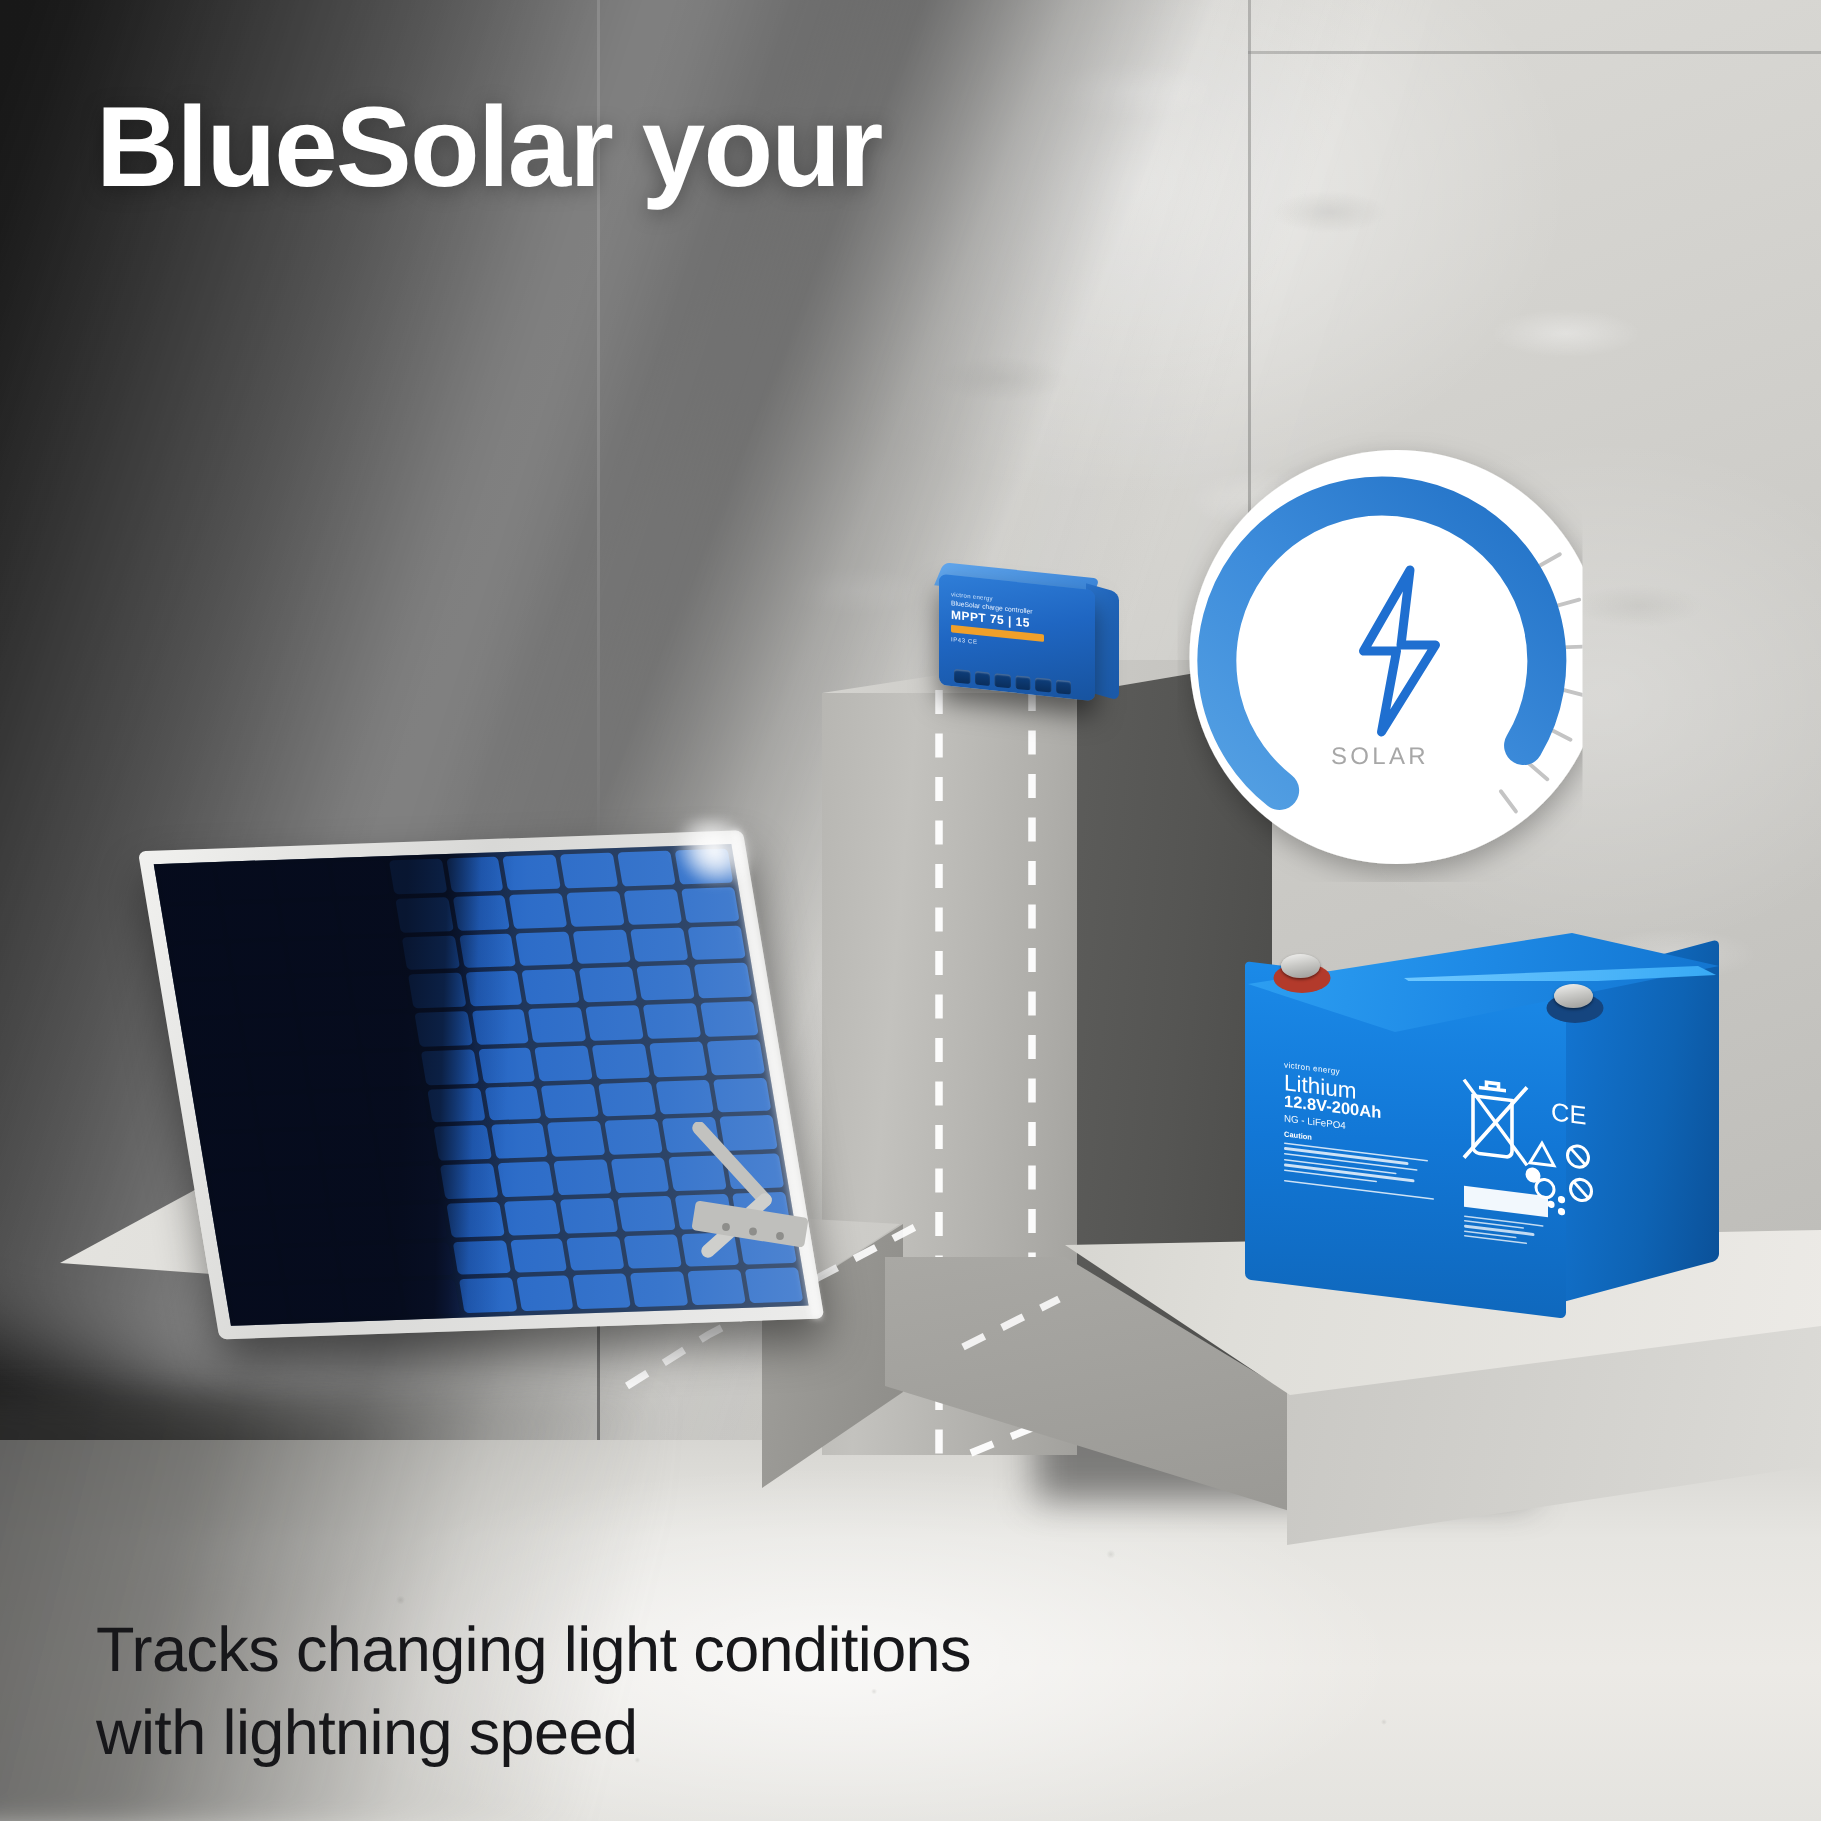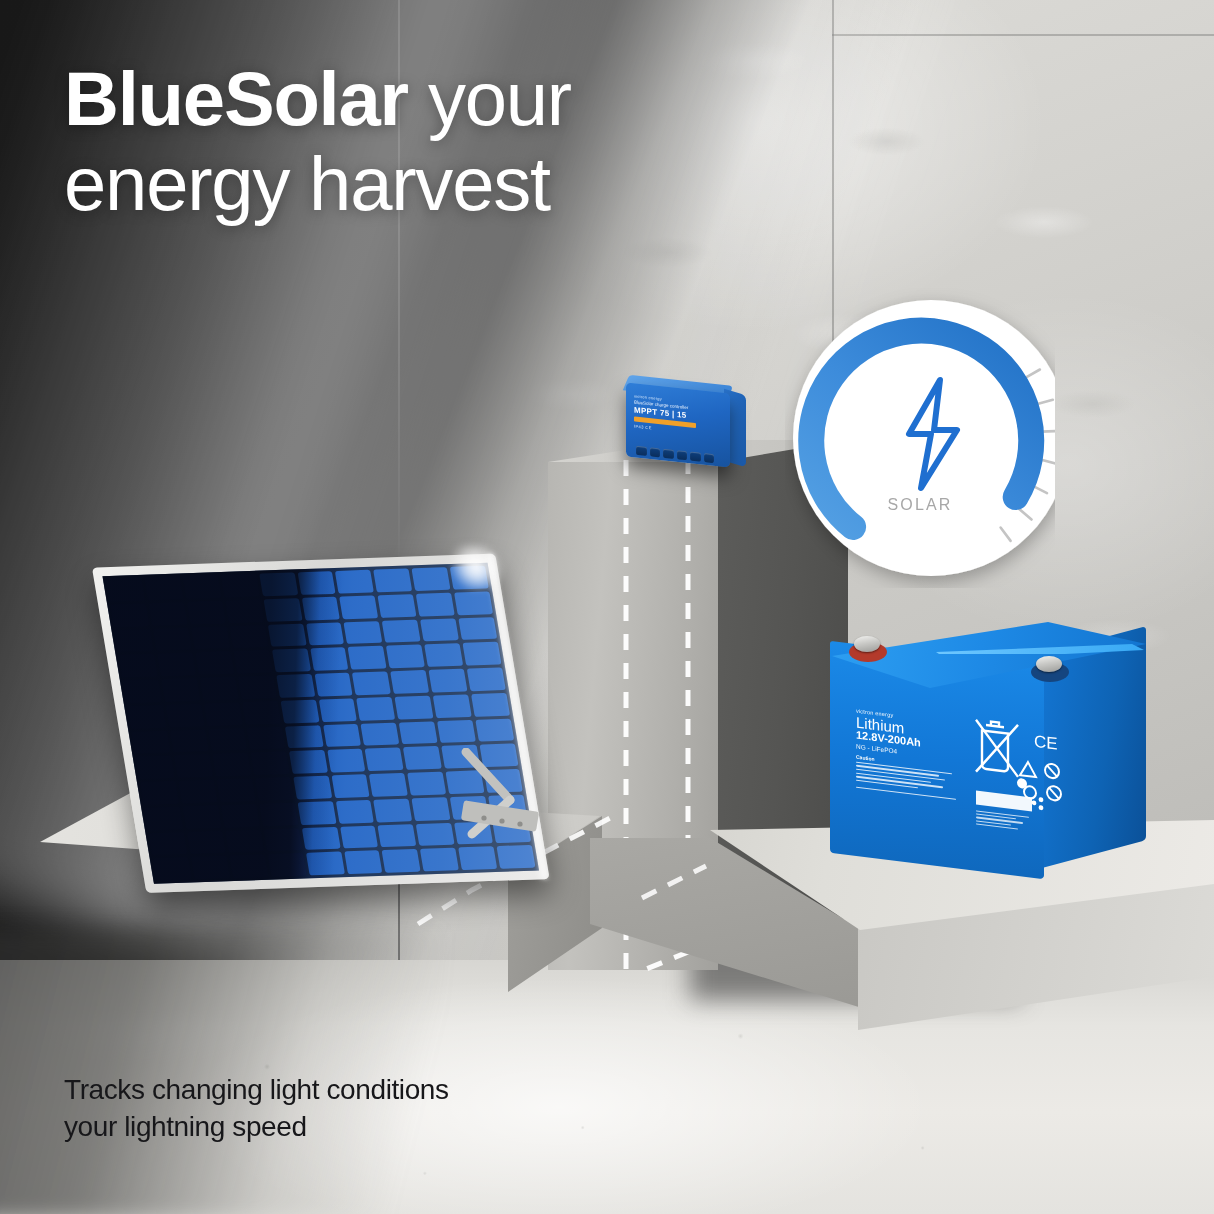--- a/index.html
+++ b/index.html
@@ -295,24 +295,24 @@
   }
 
   
   #headline {
     position: absolute; left: 64px; top: 56px; width: 760px;
     color: #ffffff; font-size: 76px; line-height: 1.12;
     letter-spacing: -1.2px;
     text-shadow: 0 2px 14px rgba(0,0,0,.35);
   }
   #headline .strong { font-weight: bold; }
-  #headline .light  { font-weight: normal; }
+  #headline .light  { font-weight: bold; }
   #caption {
     position: absolute; left: 64px; top: 1072px; width: 720px;
-    color: #17171a; font-size: 28px; line-height: 1.32; letter-spacing: -.4px;
+    color: #17171a; font-size: 42px; line-height: 1.32; letter-spacing: -.4px;
   }
 </style>
 </head>
 <body>
 
 <div id="stage">
 
   <div class="wall-right"></div>
   <div class="wall-tex"></div>
   <div class="seam-v" style="left:832px; height:1010px;"></div>
@@ -617,21 +617,20 @@
 
       <path d="M155 92 L124 146 L146 146 L136 200 L172 142 L149 142 Z" fill="none" stroke="#1f6fd0" stroke-width="6" stroke-linejoin="round" stroke-linecap="round"></path>
     </svg>
     <div class="gauge-label">SOLAR</div>
   </div>
 
   <div id="headline">
     <div>
       <span class="strong">BlueSolar</span><span class="light"> your</span>
     </div>
-    <div class="light">energy harvest</div>
   </div>
 
   <div id="caption">
     <div>Tracks changing light conditions</div>
-    <div>your lightning speed</div>
+    <div>with lightning speed</div>
   </div>
 
 </div>
 
 </body></html>

